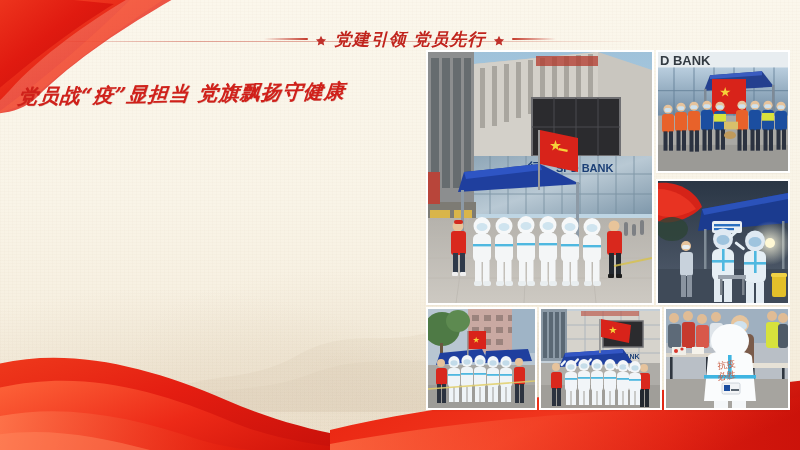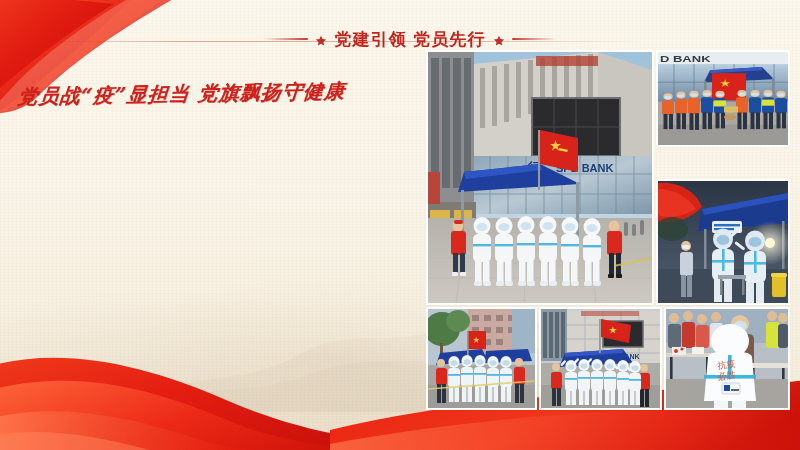--- a/index.html
+++ b/index.html
@@ -43,21 +43,21 @@
   #header{
     position:absolute;left:250px;top:26px;width:320px;height:26px;
     display:flex;align-items:center;justify-content:center;gap:7px;
   }
   .hline{height:2px;width:44px;border-radius:2px;}
   .hline.l{background:linear-gradient(90deg,rgba(193,46,38,0),#c43a2c);}
   .hline.r{background:linear-gradient(90deg,#c43a2c,rgba(193,46,38,0));}
   .hstar{width:12px;height:12px;color:#c0302a;display:inline-block;}
   #header-title{
     font-size:17px;font-weight:bold;color:#c0241d;letter-spacing:1.2px;
-    white-space:nowrap;line-height:1;
+    white-space:nowrap;line-height:1;font-style:italic;
   }
 
   
   #headline{
     position:absolute;left:18px;top:80px;width:400px;
     font-family:"DejaVu Serif","Liberation Serif",serif;
     font-size:20px;font-weight:bold;font-style:italic;
     color:#d0201a;letter-spacing:1px;white-space:nowrap;
     transform:skewX(-6deg) rotate(-1deg);
     text-shadow:0.5px 0.5px 0 rgba(150,20,14,.35);
@@ -71,21 +71,21 @@
     text-align:justify;text-indent:2em;
     text-shadow:0 1px 0 rgba(255,255,255,.45);
   }
 
   
   #collage{position:absolute;left:428px;top:52px;width:360px;height:356px;}
   .ph{position:absolute;overflow:hidden;background:#9fb0c2;
       box-shadow:0 0 0 2px #fff, 0 1px 3px rgba(60,40,20,.18);}
   .ph > svg{display:block;width:100%;height:100%;}
   #ph-main {left:0;   top:0;   width:224px;height:251px;}
-  #ph-tr1  {left:230px;top:0;   width:130px;height:93px;}
+  #ph-tr1  {left:230px;top:0;   width:130px;height:119px;}
   #ph-tr2  {left:230px;top:129px;width:130px;height:122px;}
   #ph-b1   {left:0;   top:257px;width:107px;height:99px;}
   #ph-b2   {left:113px;top:257px;width:119px;height:99px;}
   #ph-b3   {left:238px;top:257px;width:122px;height:99px;}
 </style>
 </head>
 <body>
 
 <div id="poster">
 

